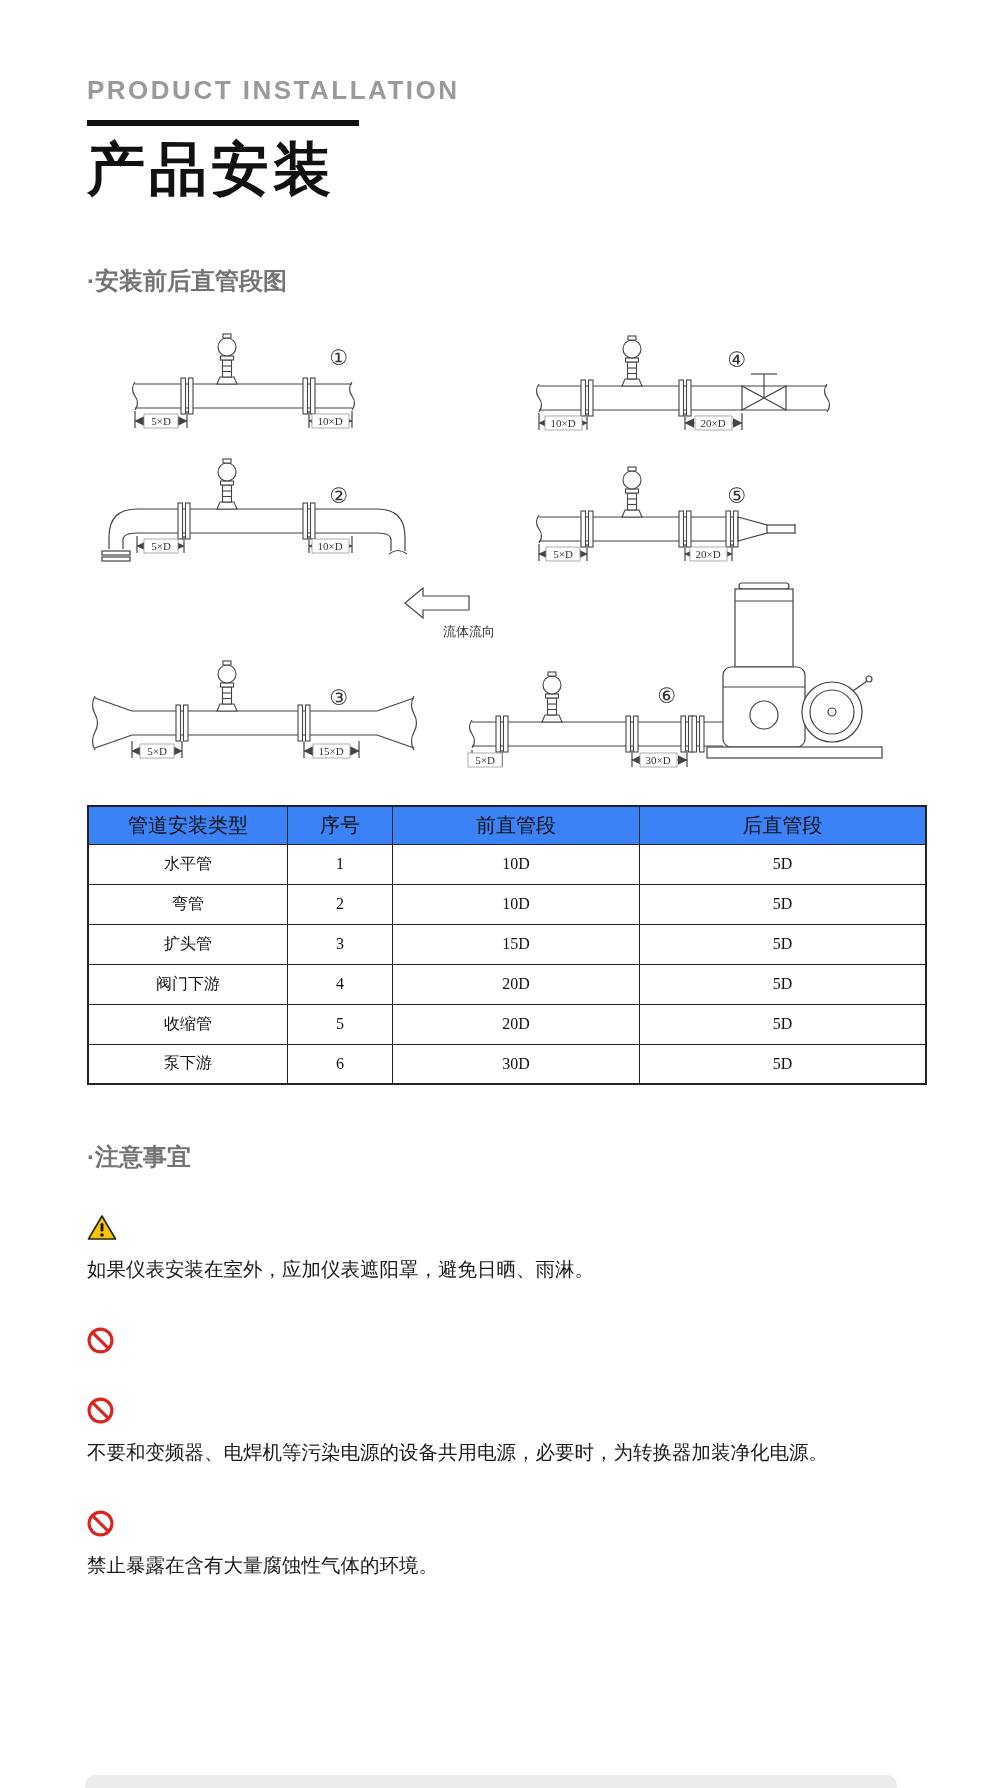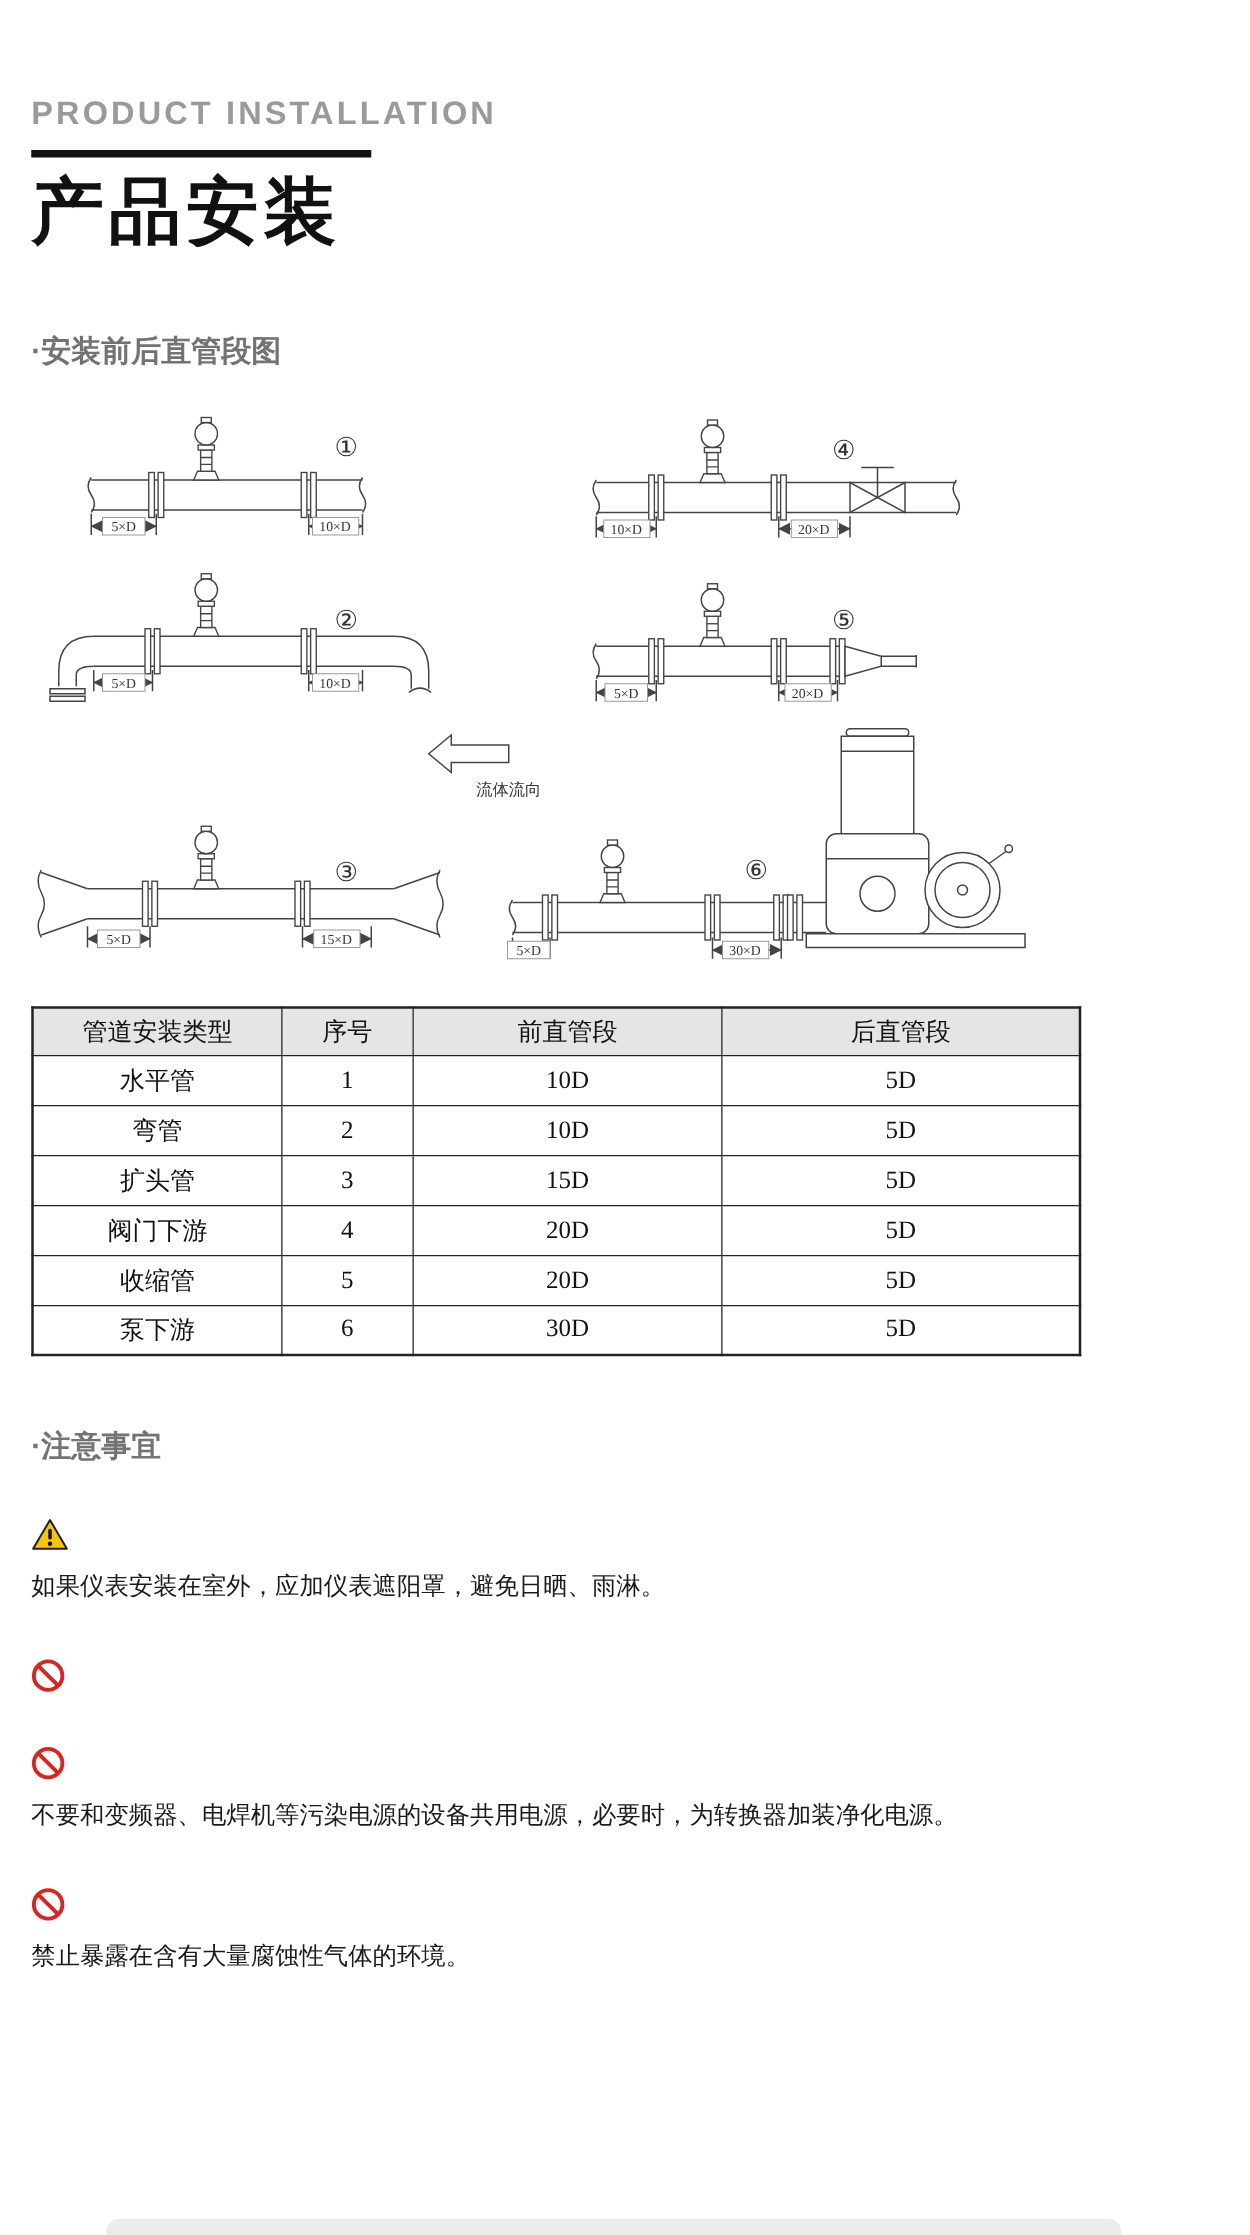--- a/index.html
+++ b/index.html
@@ -1,37 +1,37 @@
 <!DOCTYPE html>
 <html><head>
 <meta charset="utf-8">
 <style>
   * { margin:0; padding:0; box-sizing:border-box; }
   html,body { background:#fff; }
   body { width:1000px; font-family:"Liberation Sans",sans-serif; color:#111; }
   .page { position:relative; width:1000px; height:1788px; background:#fff; overflow:hidden; }
-  .content { padding:75px 55px 0 25px; }
+  .content { padding:75px 55px 0 87px; }
 
   .eyebrow { font-size:26px; font-weight:700; letter-spacing:2.5px; color:#9a9a9a; }
   .title-bar { width:272px; height:6px; background:#111; margin-top:14px; }
   .page-title { font-size:58px; font-weight:700; letter-spacing:4px; color:#111; margin-top:5px; }
 
   .section-title { font-size:24px; font-weight:700; color:#737373; margin-top:56px; }
 
   .diagrams { margin-top:34px; }
   .diagrams svg { display:block; }
   .lbl  { fill:#fff; stroke:#999; stroke-width:0.8; }
   .dim  { font:11px "Liberation Serif",serif; fill:#333; stroke:none; text-anchor:middle; }
   .num  { font:21px "DejaVu Sans",sans-serif; fill:#333; stroke:none; text-anchor:middle; }
   .flow { font:13px "Liberation Serif",serif; fill:#333; stroke:none; text-anchor:middle; }
 
   table.spec { border-collapse:collapse; width:840px; margin-top:24px;
                font-family:"Liberation Serif",serif; text-align:center; border:2px solid #222; }
-  table.spec th { background:#e5e5e5; font-weight:400; font-size:20px; height:38px; border:1px solid #222; }
-  table.spec td { font-size:20px; height:40px; border:1px solid #222;font-family:Liberation Serif, serif; }
+  table.spec th { background:#3b82f6; font-weight:400; font-size:20px; height:38px; border:1px solid #222; }
+  table.spec td { font-size:16px; height:40px; border:1px solid #222;font-family:Liberation Serif, serif; }
 
   .notes { margin-top:4px; }
   .note { display:flex; align-items:flex-start; gap:13px; margin-top:42px;flex-direction:column; }
   .note:first-of-type { margin-top:40px; }
   .note svg { flex:none; margin-top:1px; }
   .note-text { font-size:19.5px; line-height:1.55; color:#1a1a1a; max-width:770px; }
 
   .footer-bar { position:absolute; bottom:0; left:85px; width:812px; height:13px;
                 background:#ececec; border-radius:10px 10px 0 0; }
 </style>

